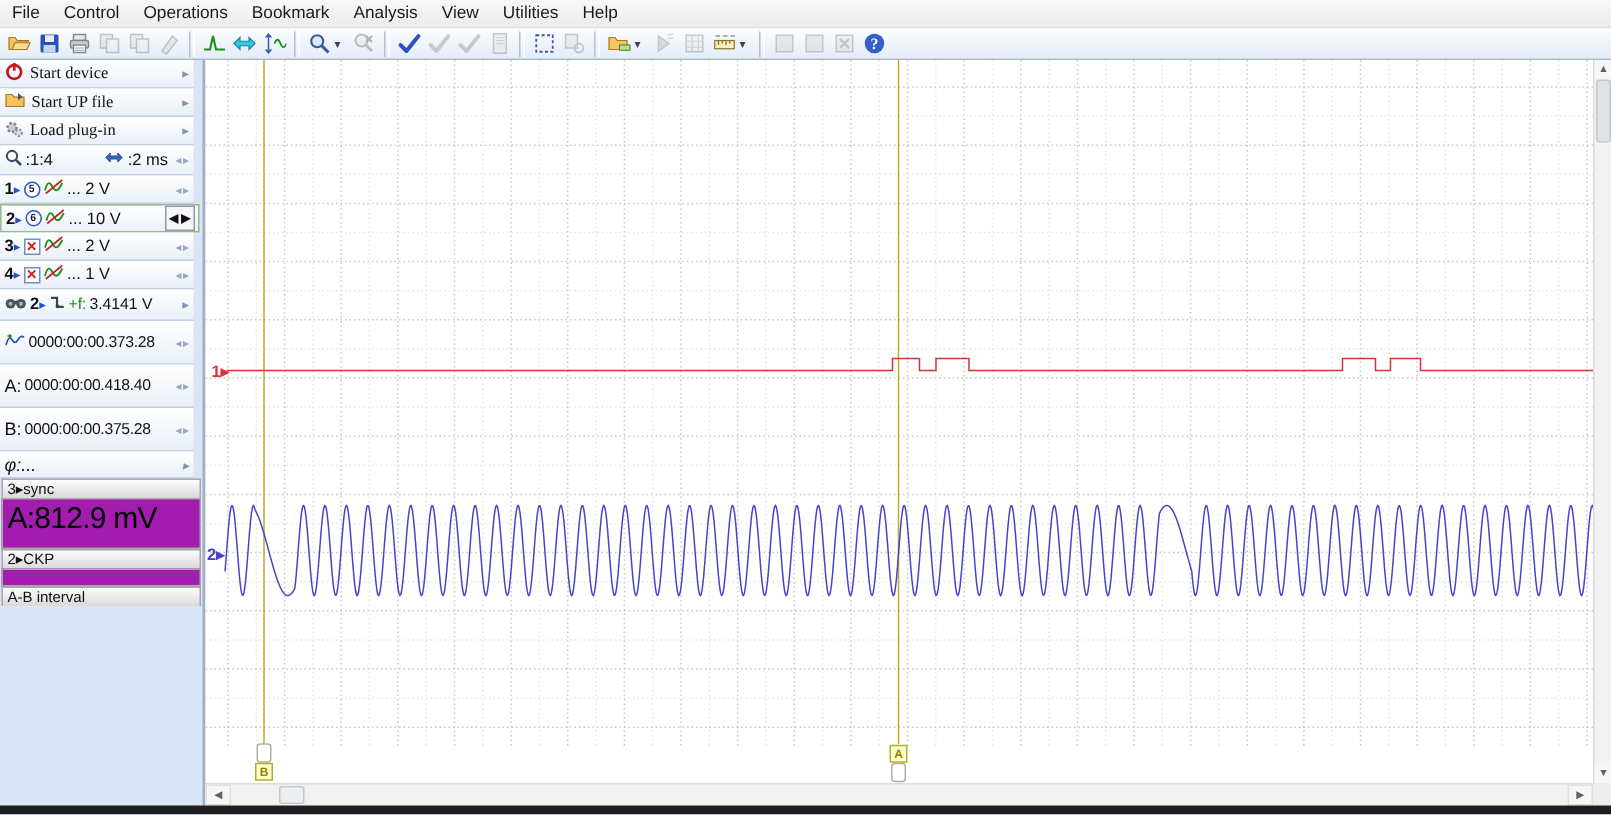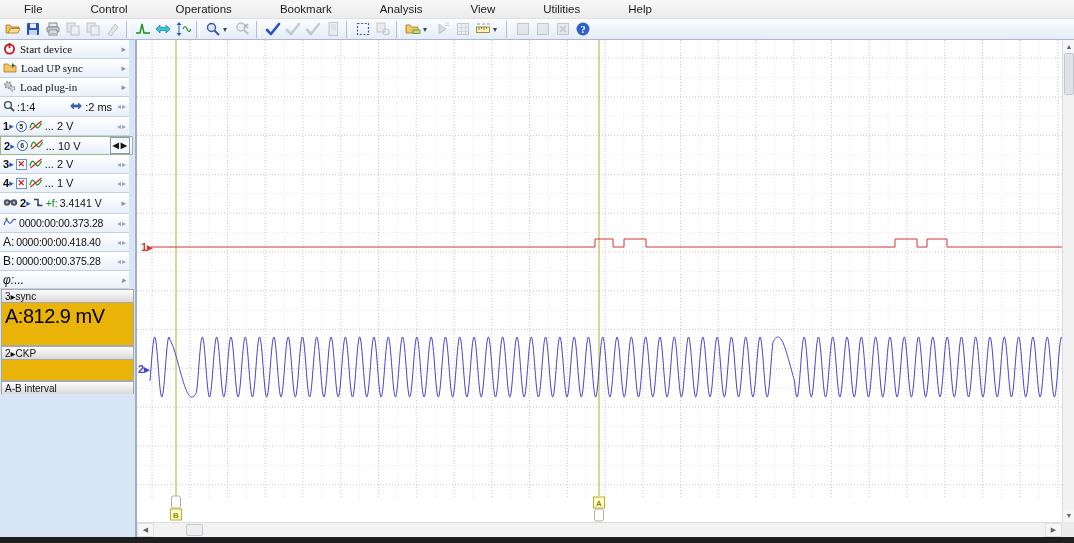--- a/index.html
+++ b/index.html
@@ -1,21 +1,21 @@
 <!DOCTYPE html>
 <html><head>
 <meta charset="utf-8">
 <style>
   html,body{margin:0;padding:0;background:#c0c8d4;}
   #win{position:relative;width:1074px;height:543px;overflow:hidden;background:#fff;
        font-family:"Liberation Sans",sans-serif;user-select:none;}
   
   #menubar{position:absolute;left:0;top:0;width:1074px;height:19px;background:linear-gradient(#f7f7f7,#ececec);
            display:flex;align-items:center;font-size:11.5px;color:#1a1a1a;border-bottom:1px solid #e0e0e0;box-sizing:border-box;}
-  .menu-item{padding:2px 24px;cursor:default;}
+  .menu-item{padding:2px 8px;cursor:default;}
   
   #toolbar{position:absolute;left:0;top:19px;width:1074px;height:21px;background:linear-gradient(#fbfdff,#e4ecf7);
            border-bottom:1px solid #aab8cc;display:flex;align-items:center;padding-left:3px;box-sizing:border-box;}
   .tbtn{width:20px;height:19px;display:flex;align-items:center;justify-content:center;border-radius:2px;}
   .tbtn svg{display:block;}
   .tbtn.disabled{filter:grayscale(1);opacity:.5;}
   .tdrop{font-size:8px;color:#3a4456;margin:0 2px 0 0;width:8px;}
   .tsep{width:2px;height:17px;border-left:1px solid #b4c0d0;border-right:1px solid #fff;margin:0 3px;}
   
   #sidebar{position:absolute;left:0;top:40px;width:137px;height:497px;background:#d7e5f6;
@@ -33,28 +33,28 @@
   .cnum{font-weight:bold;font-size:11px;}
   .carrow{color:#2453c8;font-size:9px;margin-left:-2px;}
   .modecircle{width:11px;height:11px;border:1.5px solid #2858c8;border-radius:50%;display:flex;align-items:center;
               justify-content:center;font-size:7px;font-weight:bold;color:#16243c;box-sizing:border-box;background:#fff;}
   .modex{width:11px;height:11px;border:1px solid #7090c8;display:flex;align-items:center;justify-content:center;
          font-size:9px;font-weight:bold;color:#d41c1c;box-sizing:border-box;background:#fff;line-height:9px;}
   .selarr{display:flex;border:1px solid #8a9ab0;background:#f4f7fb;height:15px;align-items:center;
           font-size:8px;color:#111;padding:0 2px;gap:2px;font-weight:bold;}
   .strig{height:21px;gap:2px;font-size:10.5px;}
   .green{color:#1a8a18;}
-  .stime{height:19px;gap:2px;font-size:10.5px;}
+  .stime{height:29px;gap:2px;font-size:10.5px;}
   .clab{font-size:12px;}
   .cval{font-size:10.5px;letter-spacing:-0.2px;white-space:nowrap;}
   .sphase{height:18px;font-size:12px;font-style:italic;}
   .panel-head{height:13px;background:linear-gradient(#fdfdfd,#d9d9d9);border:1px solid #a8a8a8;border-bottom:none;
               font-size:10px;display:flex;align-items:center;padding-left:3px;margin:0 1px;box-sizing:border-box;color:#101010;}
-  .panel-body{background:#eab308;border:1px solid #a8a8a8;margin:0 1px;box-sizing:border-box;
-              font-size:20px;line-height:22px;color:#000;padding:2px 0 18px 3px;letter-spacing:-0.5px;}
+  .panel-body{background:#a21caf;border:1px solid #a8a8a8;margin:0 1px;box-sizing:border-box;
+              font-size:20px;line-height:22px;color:#000;padding:2px 0 8px 3px;letter-spacing:-0.5px;}
   
   #plot{position:absolute;left:137px;top:40px;width:925px;height:482px;background:#fff;overflow:hidden;}
   
   #vscroll{position:absolute;left:1062px;top:40px;width:12px;height:482px;background:#f2f2f2;border-left:1px solid #dcdcdc;box-sizing:border-box;}
   .varrow{position:absolute;left:0;width:12px;height:13px;background:#f6f6f6;display:flex;align-items:center;justify-content:center;
           font-size:7px;color:#5a6470;}
   #vthumb{position:absolute;left:1px;top:13px;width:10px;height:42px;background:#e0e2e6;border:1px solid #c4c8ce;border-radius:2px;box-sizing:border-box;}
   #hscroll{position:absolute;left:137px;top:522px;width:925px;height:15px;background:#f2f2f2;border-top:1px solid #dcdcdc;box-sizing:border-box;}
   .harrow{position:absolute;top:0;width:17px;height:14px;background:#f6f6f6;display:flex;align-items:center;justify-content:center;
           font-size:7px;color:#5a6470;border:1px solid #e0e0e0;box-sizing:border-box;}
@@ -243,21 +243,21 @@
             <path d="M6.5 1 v5.2" stroke="#c81818" stroke-width="1.8"></path>
           </svg></span>
         <span class="slabel grow">Start device</span>
         <span class="schev">▸</span>
       </div>
       <div class="srow sbtn">
         <span class="sicon"><svg xmlns="http://www.w3.org/2000/svg" width="14" height="11" viewBox="0 0 14 11">
             <path d="M1 10 V2 h4 l1.5 1.8 H13 V10 Z" fill="#f2c462" stroke="#a87818" stroke-width=".8"></path>
             <path d="M9 1 l3 2.5 -3 2.5 Z" fill="#505860"></path>
           </svg></span>
-        <span class="slabel grow">Load UP sync</span>
+        <span class="slabel grow">Start UP file</span>
         <span class="schev">▸</span>
       </div>
       <div class="srow sbtn">
         <span class="sicon"><svg xmlns="http://www.w3.org/2000/svg" width="13" height="12" viewBox="0 0 13 12">
             <circle cx="5" cy="5" r="3" fill="#c8ccd2" stroke="#7a828c" stroke-width="1.6" stroke-dasharray="1.6 1.4"></circle>
             <circle cx="9.5" cy="8.5" r="2.2" fill="#d8dce0" stroke="#8a929c" stroke-width="1.4" stroke-dasharray="1.4 1.2"></circle>
           </svg></span>
         <span class="slabel grow">Load plug-in</span>
         <span class="schev">▸</span>
       </div>

